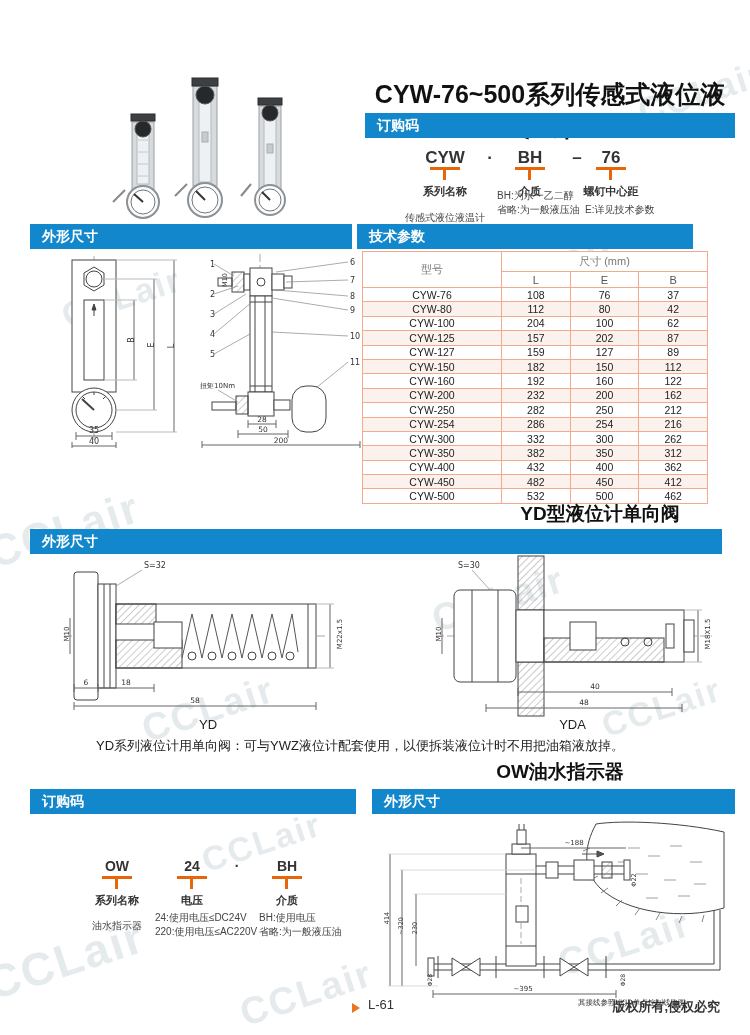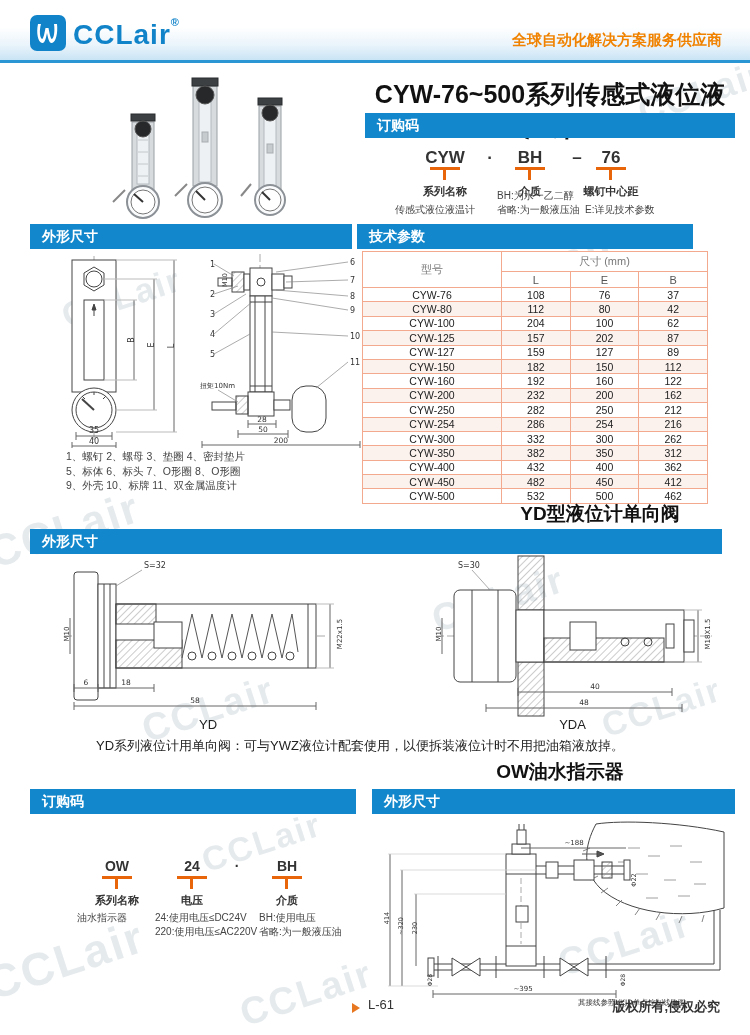--- a/index.html
+++ b/index.html
@@ -21,21 +21,21 @@
   .bar{position:absolute;height:25px;background:#1287cb;color:#fff;font-size:14px;font-weight:bold;
        line-height:25px;padding-left:12px;box-sizing:border-box;}
   .sec-title{position:absolute;font-weight:bold;color:#111;text-align:center;}
   
   .code{position:absolute;font-weight:bold;font-size:17px;color:#333;text-align:center;}
   .tee{position:absolute;width:30px;height:14px;}
   .tee::before{content:"";position:absolute;left:0;top:0;width:30px;height:3px;background:#e8650a;}
   .tee::after{content:"";position:absolute;left:13px;top:0;width:3px;height:13px;background:#e8650a;}
   .oclabel{position:absolute;font-size:11px;font-weight:bold;color:#333;text-align:center;}
   .ocdesc{position:absolute;font-size:10px;color:#444;line-height:14px;}
-  .ctr{text-align:left;}
+  .ctr{text-align:center;margin-top:8px;}
   
   .ptable{position:absolute;left:362px;top:251px;width:346px;border-collapse:collapse;
           font-size:10.5px;color:#222;background:#fff;table-layout:fixed;}
   .ptable th,.ptable td{border:1px solid #f2a98e;text-align:center;padding:0;font-weight:normal;}
   .ptable thead tr:first-child th{height:19px;color:#777;font-size:11px;}
   .ptable thead tr:last-child th{height:15px;color:#555;font-size:11px;}
   .ptable tbody td{height:13.4px;}
   .ptable tbody tr:nth-child(even){background:#fbf2ee;}
   .col-m{width:138px;}
   
@@ -71,31 +71,20 @@
   <div class="wm" style="left:140px;top:688px;font-size:38px">CCLair</div>
   <div class="wm" style="left:600px;top:688px;font-size:34px">CCLair</div>
   <div class="wm" style="left:200px;top:823px;font-size:34px">CCLair</div>
   <div class="wm" style="left:556px;top:922px;font-size:38px">CCLair</div>
   <div class="wm" style="left:-16px;top:933px;font-size:46px">CCLair</div>
   <div class="wm" style="left:238px;top:972px;font-size:38px">CCLair</div>
   <span class="wmr" style="left:578px;top:112px">®</span>
   <span class="wmr" style="left:160px;top:228px">®</span>
   <span class="wmr" style="left:700px;top:536px">®</span>
 
-  <div class="hdr">
-    <div class="logo-box">
-      <svg width="36" height="36" viewBox="0 0 36 36">
-        <path d="M8,9 C6,18 8,27 12,28 C15,28.5 16,23 17,18 C18,23 19,28.5 22,28 C26,27 28,18 27,9
-                 L24,9 C25,16 24,23 22,24 C20.5,24 19.5,18 18.5,13 L15.5,13 C14.5,18 13.5,24 12,24
-                 C10,23 9,16 11,9 Z" fill="#ffffff"></path>
-      </svg>
-    </div>
-    <div class="logo-text"><span>CCLair</span><sup>®</sup></div>
-    <div class="slogan">全球自动化解决方案服务供应商</div>
-  </div>
 
   <svg class="dwg" style="left:55px;top:72px" width="290" height="150" viewBox="0 0 290 150">
     <g stroke="#9aa0a4" stroke-width="1">
 
       <line x1="70" y1="118" x2="58" y2="130" stroke="#888" stroke-width="2"></line>
       <rect x="77" y="50" width="22" height="68" fill="#d7dbde"></rect>
       <rect x="82" y="60" width="12" height="52" fill="#eef1f3" stroke="#b3bac0"></rect>
       <line x1="83" y1="68" x2="93" y2="68" stroke="#c2c8cc"></line>
         <line x1="83" y1="80" x2="93" y2="80" stroke="#c2c8cc"></line>
       <line x1="83" y1="92" x2="93" y2="92" stroke="#c2c8cc"></line>
@@ -362,25 +351,20 @@
       <text x="152" y="87">10</text>
       <text x="152" y="113">11</text>
     </g>
     <text x="27" y="34" font-size="6.5" text-anchor="middle" transform="rotate(-90 25 30)">M10</text>
     <text x="2" y="136" font-size="7">扭矩10Nm</text>
     <text x="64" y="170" font-size="7.5" text-anchor="middle">28</text>
     <text x="65" y="180" font-size="7.5" text-anchor="middle">50</text>
     <text x="83" y="191" font-size="7.5" text-anchor="middle">200</text>
   </svg>
 
-  <div class="notes">
-    <div>1、螺钉 2、螺母 3、垫圈 4、密封垫片</div>
-    <div>5、标体 6、标头 7、O形圈 8、O形圈</div>
-    <div>9、外壳 10、标牌 11、双金属温度计</div>
-  </div>
 
   <div class="sec-title" style="left:470px;top:501px;width:260px;font-size:19px">YD型液位计单向阀</div>
   <div class="bar" style="left:30px;top:529px;width:692px"><span>外形尺寸</span></div>
 
   <svg class="dwg" style="left:58px;top:558px" width="300" height="158" viewBox="0 0 300 158">
     <g stroke="#444" fill="none" stroke-width="1">
       <line x1="6" y1="78" x2="270" y2="78" stroke="#aaa" stroke-dasharray="8 3"></line>
       <rect x="16" y="14" width="24" height="128" rx="3" fill="#fff"></rect>
       <rect x="40" y="26" width="18" height="104" fill="#fff"></rect>
       <line x1="46" y1="26" x2="46" y2="130"></line>

